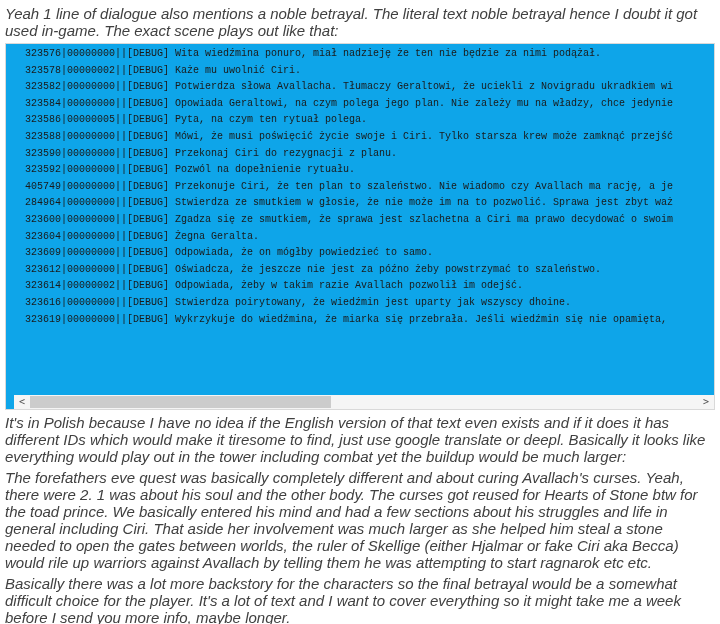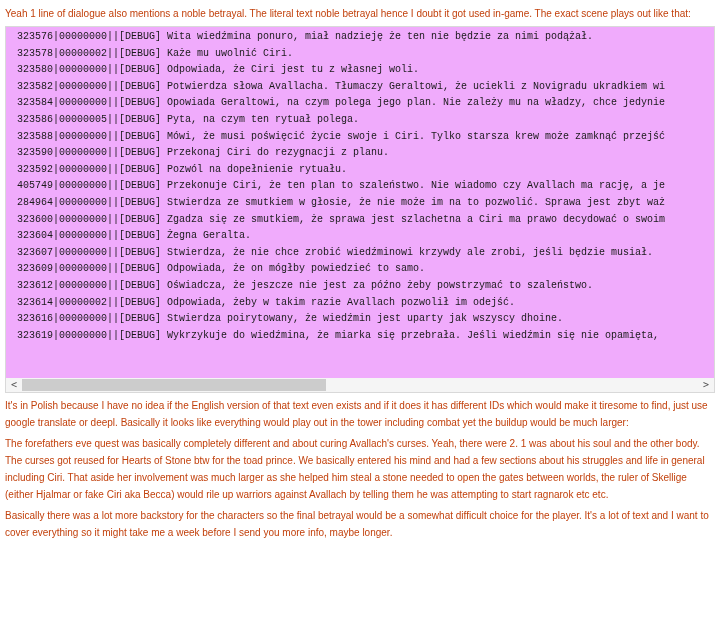--- a/index.html
+++ b/index.html
@@ -12,30 +12,32 @@
     font-family: "Liberation Sans", sans-serif;
     color: #1d1d1d;
   }
   .post {
     padding: 5px 5px 0 5px;
     box-sizing: border-box;
     width: 720px;
   }
   p.body-text {
     margin: 0 0 4px 0;
-    font-size: 10px;
+    font-size: 15px;
     line-height: 17px;
-    color: #c2410c;
+    color: #404040;
+    font-style: italic;
   }
   .codeblock {
     box-sizing: border-box;
     width: 710px;
     margin: 0 0 4px 0;
     border: 1px solid #d9d9d9;
-    background: #f0abfc;
+    background: #0ea5e9;
+    padding-left: 8px;
   }
   .code-lines {
     padding: 2px 0 0 11px;
     height: 349px;
     overflow: hidden;
   }
   .log-line {
     font-family: "Liberation Mono", "DejaVu Sans Mono", monospace;
     font-size: 10px;
     line-height: 16.6px;
@@ -77,32 +79,30 @@
 <body>
 
 <div class="post">
 
   <p class="body-text">Yeah 1 line of dialogue also mentions a noble betrayal. The literal text noble betrayal hence I doubt it got used in-game. The exact scene plays out like that:</p>
 
   <div class="codeblock">
     <div class="code-lines">
         <div class="log-line">323576|00000000||[DEBUG] Wita wiedźmina ponuro, miał nadzieję że ten nie będzie za nimi podążał.</div>
         <div class="log-line">323578|00000002||[DEBUG] Każe mu uwolnić Ciri.</div>
-        <div class="log-line">323580|00000000||[DEBUG] Odpowiada, że Ciri jest tu z własnej woli.</div>
         <div class="log-line">323582|00000000||[DEBUG] Potwierdza słowa Avallacha. Tłumaczy Geraltowi, że uciekli z Novigradu ukradkiem wi</div>
         <div class="log-line">323584|00000000||[DEBUG] Opowiada Geraltowi, na czym polega jego plan. Nie zależy mu na władzy, chce jedynie</div>
         <div class="log-line">323586|00000005||[DEBUG] Pyta, na czym ten rytuał polega.</div>
         <div class="log-line">323588|00000000||[DEBUG] Mówi, że musi poświęcić życie swoje i Ciri. Tylko starsza krew może zamknąć przejść</div>
         <div class="log-line">323590|00000000||[DEBUG] Przekonaj Ciri do rezygnacji z planu.</div>
         <div class="log-line">323592|00000000||[DEBUG] Pozwól na dopełnienie rytuału.</div>
         <div class="log-line">405749|00000000||[DEBUG] Przekonuje Ciri, że ten plan to szaleństwo. Nie wiadomo czy Avallach ma rację, a je</div>
         <div class="log-line">284964|00000000||[DEBUG] Stwierdza ze smutkiem w głosie, że nie może im na to pozwolić. Sprawa jest zbyt waż</div>
         <div class="log-line">323600|00000000||[DEBUG] Zgadza się ze smutkiem, że sprawa jest szlachetna a Ciri ma prawo decydować o swoim</div>
         <div class="log-line">323604|00000000||[DEBUG] Żegna Geralta.</div>
-        <div class="log-line">323607|00000000||[DEBUG] Stwierdza, że nie chce zrobić wiedźminowi krzywdy ale zrobi, jeśli będzie musiał.</div>
         <div class="log-line">323609|00000000||[DEBUG] Odpowiada, że on mógłby powiedzieć to samo.</div>
         <div class="log-line">323612|00000000||[DEBUG] Oświadcza, że jeszcze nie jest za późno żeby powstrzymać to szaleństwo.</div>
         <div class="log-line">323614|00000002||[DEBUG] Odpowiada, żeby w takim razie Avallach pozwolił im odejść.</div>
         <div class="log-line">323616|00000000||[DEBUG] Stwierdza poirytowany, że wiedźmin jest uparty jak wszyscy dhoine.</div>
         <div class="log-line">323619|00000000||[DEBUG] Wykrzykuje do wiedźmina, że miarka się przebrała. Jeśli wiedźmin się nie opamięta,</div>
       </div>
     <div class="hscrollbar">
       <span class="sb-arrow">&lt;</span>
       <div class="sb-track">
         <div class="sb-thumb"></div>

